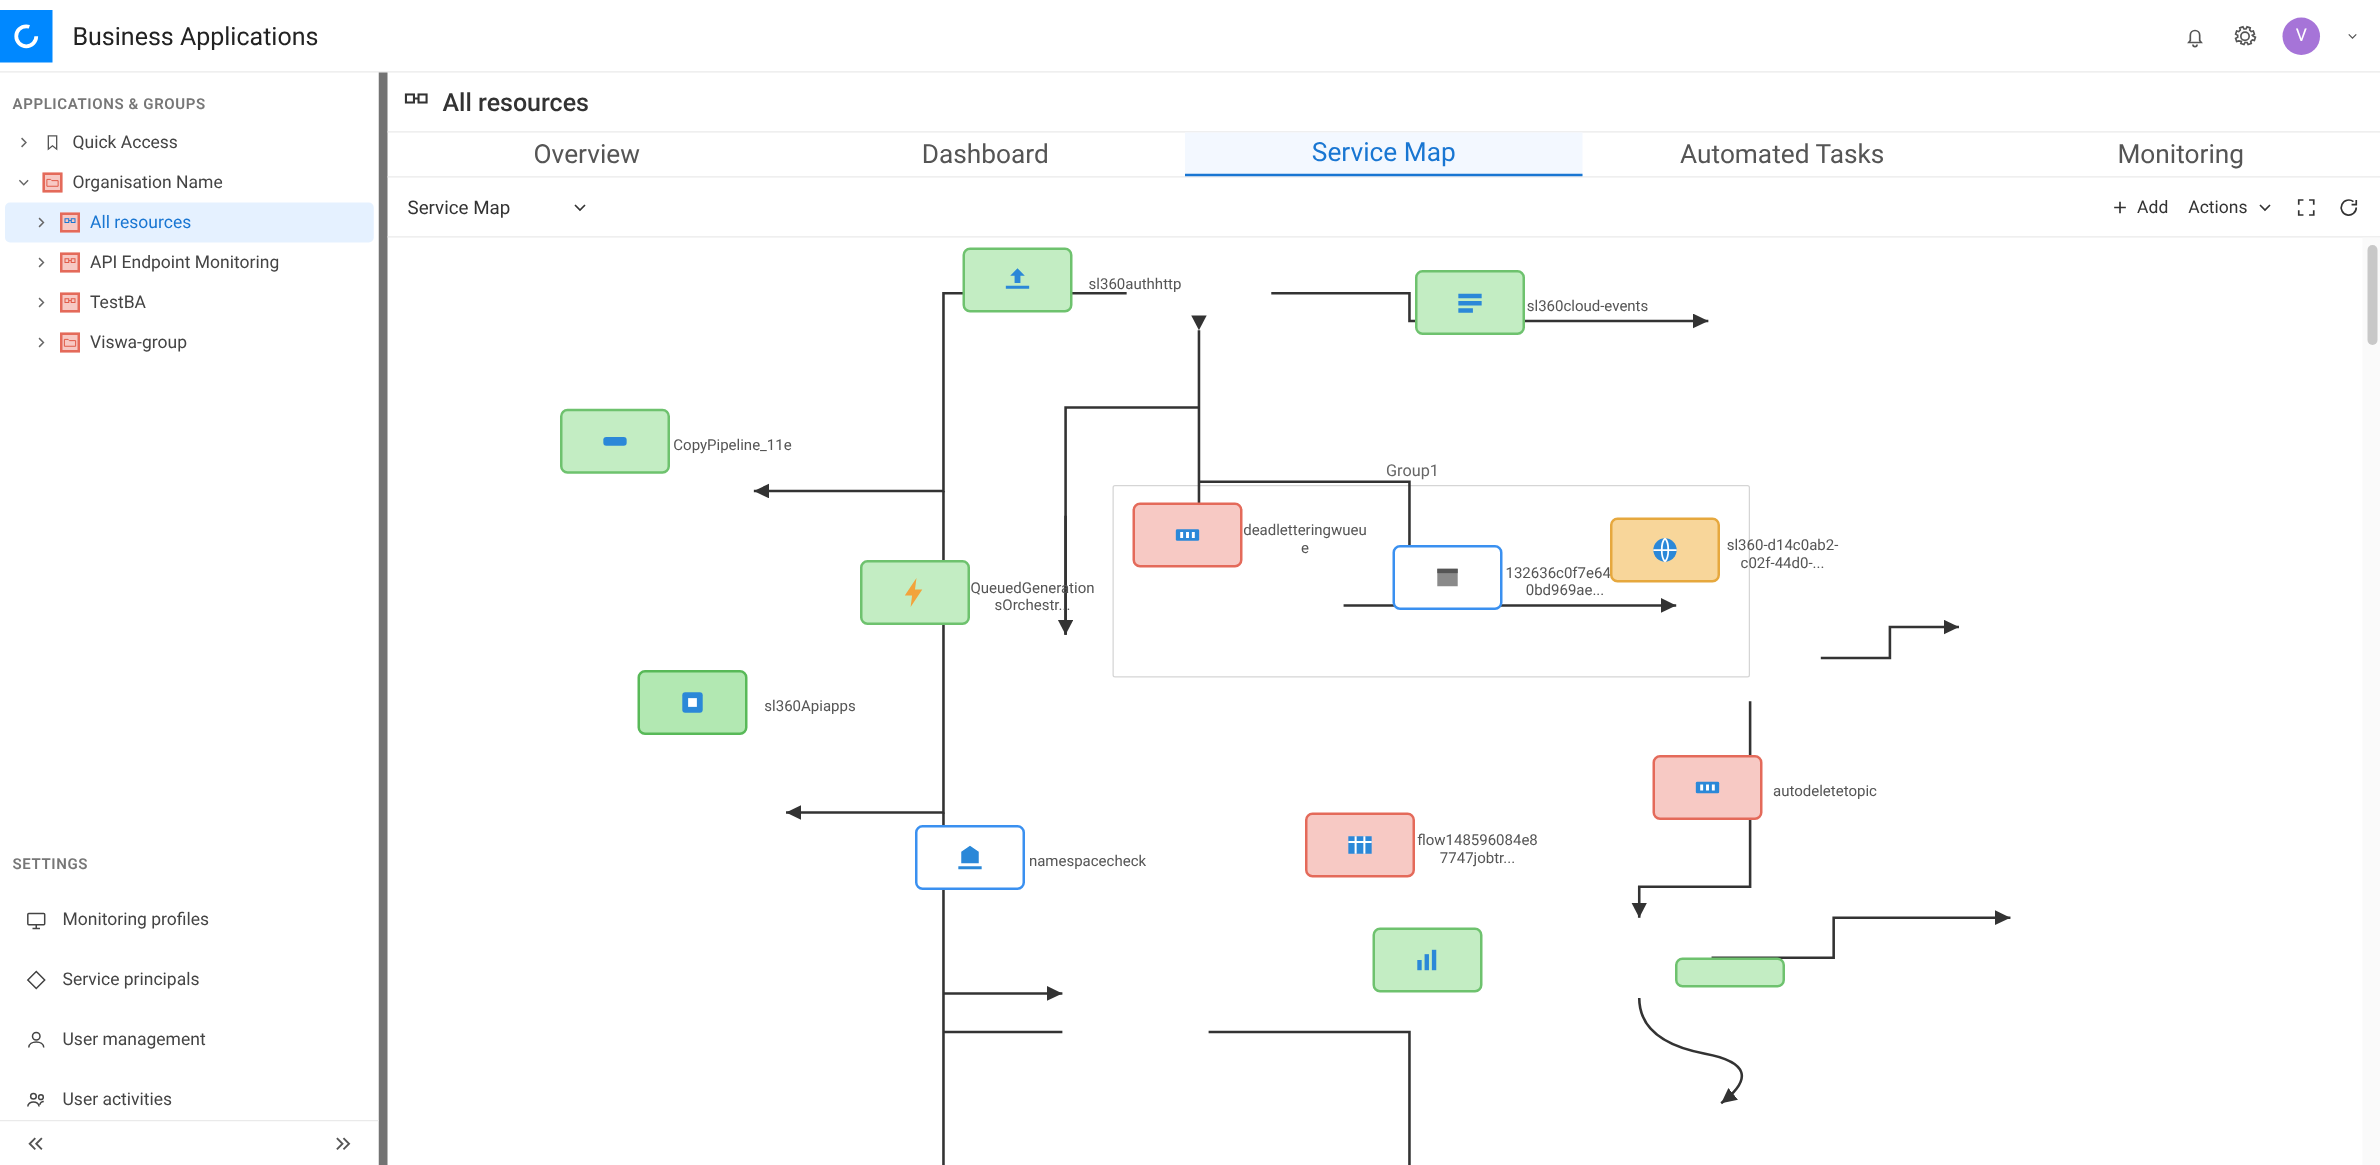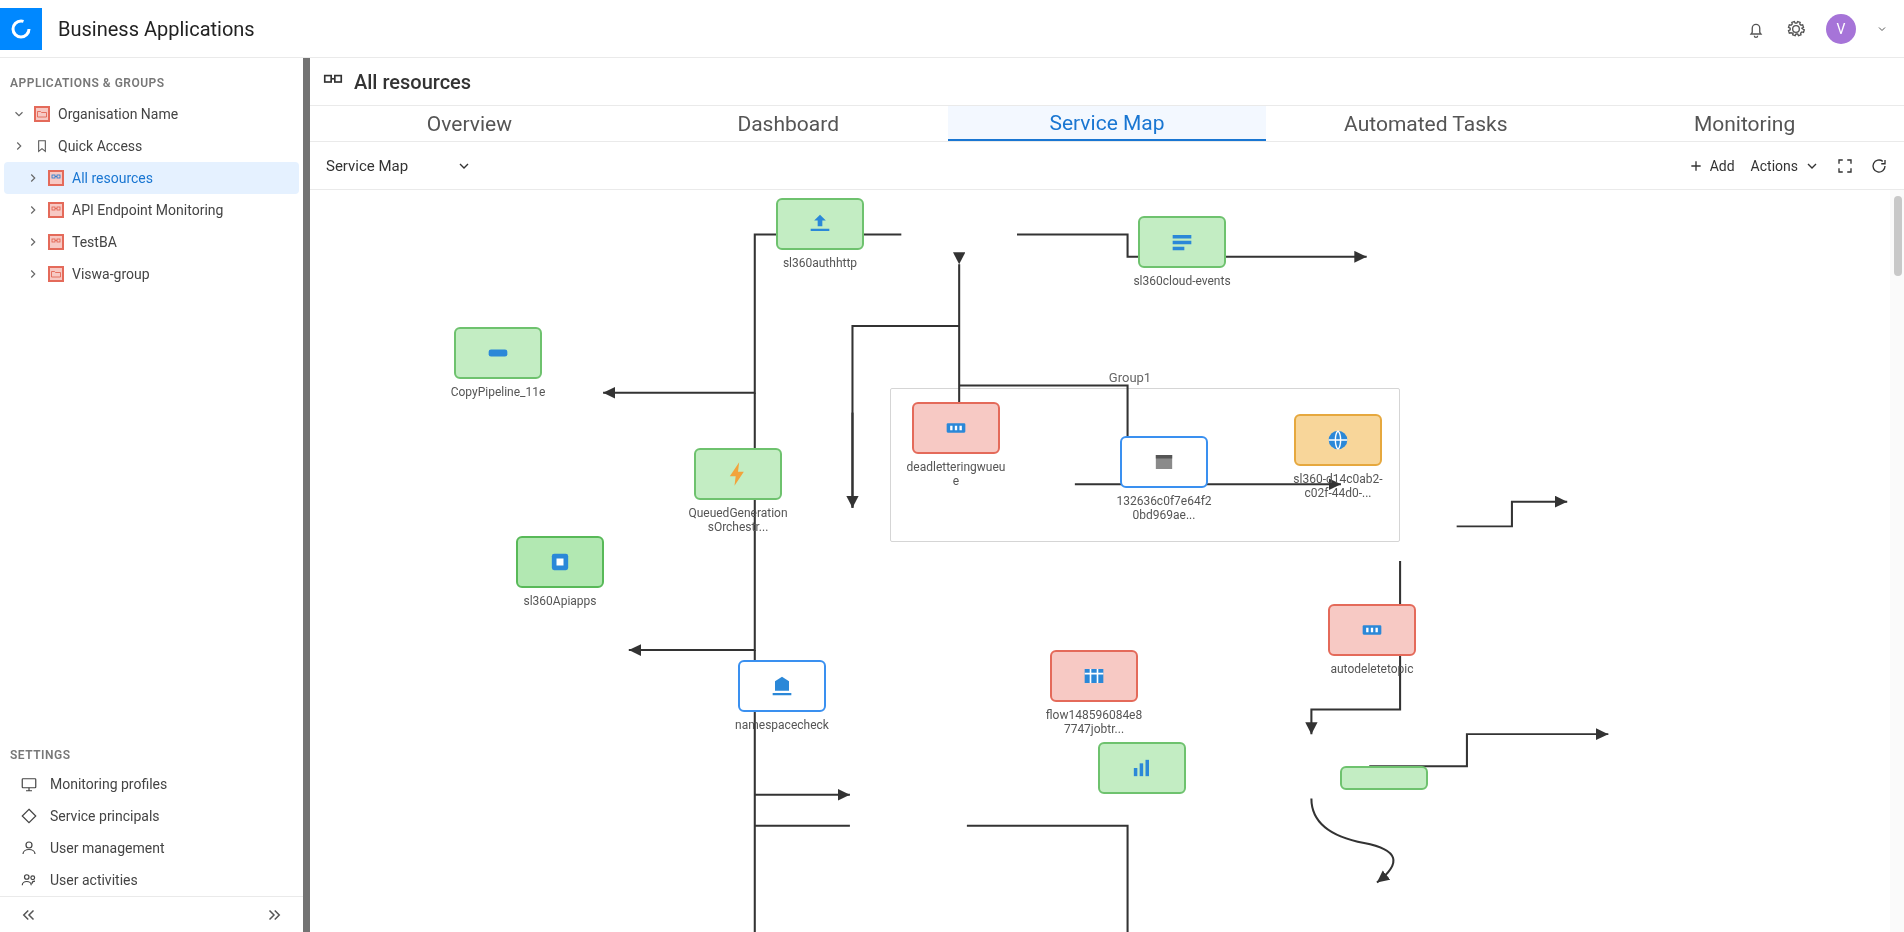--- a/index.html
+++ b/index.html
@@ -27,21 +27,21 @@
   .tree-item.active { background: #e5f1ff; color: #1976d2; }
   .tree-item.active .tree-icon, .tree-item.active .tree-label { color: #1976d2; }
   .chev { width: 14px; height: 14px; flex-shrink: 0; color: #666; }
   .tree-icon { width: 16px; height: 16px; flex-shrink: 0; color: #e98a62; }
   .tree-icon.red { color: #e05a47; }
   .tree-icon.bookmark { color: #555; }
   .tree-label { white-space: nowrap; overflow: hidden; text-overflow: ellipsis; }
   .indent-1 { padding-left: 22px; }
 
   .settings-title { font-size: 12px; letter-spacing: 0.5px; color: #777; font-weight: 600; padding: 10px 10px 6px 10px; text-transform: uppercase; }
-  .settings-item { display: flex; align-items: center; height: 32px; gap: 12px; padding-left: 20px; font-size: 14px; color: #444; cursor: pointer; }
+  .settings-item { display: flex; align-items: center; height: 32px; gap: 12px; padding-left: 20px; font-size: 14px; color: #444; cursor: pointer; margin-top: 16px; }
   .settings-icon { width: 18px; height: 18px; color: #444; }
 
   .sidebar-footer { height: 36px; display: flex; align-items: center; justify-content: space-between; padding: 0 20px; border-top: 1px solid #eaeaea; color: #555; }
   .chev-dbl { width: 18px; height: 18px; }
 
   
   .main { flex: 1; display: flex; flex-direction: column; min-width: 0; }
   .page-title-bar { display: flex; align-items: center; height: 48px; padding: 0 12px; gap: 10px; border-bottom: 1px solid #eaeaea; }
   .page-title-icon { width: 22px; height: 22px; color: #333; }
   .page-title { font-size: 20px; font-weight: 500; }
@@ -55,21 +55,21 @@
   .spacer { flex: 1; }
   .tool-btn { display: flex; align-items: center; gap: 6px; font-size: 14px; color: #333; cursor: pointer; }
   .tool-icon { width: 16px; height: 16px; }
 
   
   .canvas-wrap { flex: 1; position: relative; overflow: hidden; }
   .canvas { position: absolute; inset: 0; }
   .scrollbar-v { position: absolute; right: 0; top: 0; bottom: 0; width: 14px; background: #fafafa; }
   .scrollbar-thumb { position: absolute; right: 2px; top: 6px; width: 8px; height: 80px; background: #c8c8c8; border-radius: 4px; }
 
-  .node { position: absolute; display: flex; flex-direction: column; align-items: center; }
+  .node { position: absolute; display: flex; flex-direction: row; align-items: center; }
   .node-box { width: 88px; height: 52px; border-radius: 6px; display: flex; align-items: center; justify-content: center; }
   .green { background: #c3edc3; border: 2px solid #6ec26e; }
   .green-dark { background: #b2e8b2; border: 2px solid #58b958; }
   .red { background: #f7c9c4; border: 2px solid #e46a5a; }
   .blue { background: #ffffff; border: 2px solid #3a90f0; }
   .orange { background: #f8d69a; border: 2px solid #e6a83e; }
   .node-icon { width: 28px; height: 28px; }
   .node-label { width: 100px; text-align: center; font-size: 12px; color: #555; margin-top: 6px; line-height: 1.2; word-break: break-word; }
 
   .group { position: absolute; border: 1px solid #d5d5d5; background: #fff; border-radius: 2px; }
@@ -105,35 +105,35 @@
   </div>
 </div>
 
 <div class="body">
 
   <div class="sidebar">
     <div class="sidebar-section-title">APPLICATIONS &amp; GROUPS</div>
     <div class="tree">
       <div class="tree-item">
         <svg class="chev" viewBox="0 0 24 24">
+            <path fill="none" stroke="currentColor" stroke-width="2" d="M9 6l6 6-6 6"></path>
+          </svg>
+        <svg class="tree-icon bookmark" viewBox="0 0 24 24">
+            <path fill="none" stroke="currentColor" stroke-width="1.6" d="M7 4h10v16l-5-4-5 4z"></path>
+          </svg>
+        <span class="tree-label">Quick Access</span>
+      </div>
+      <div class="tree-item">
+        <svg class="chev" viewBox="0 0 24 24">
             <path fill="none" stroke="currentColor" stroke-width="2" d="M6 9l6 6 6-6"></path>
           </svg>
         <svg class="tree-icon red" viewBox="0 0 24 24">
             <path fill="none" stroke="currentColor" stroke-width="1.6" d="M3 7h6l2 2h10v9H3z"></path>
           </svg>
         <span class="tree-label">Organisation Name</span>
-      </div>
-      <div class="tree-item">
-        <svg class="chev" viewBox="0 0 24 24">
-            <path fill="none" stroke="currentColor" stroke-width="2" d="M9 6l6 6-6 6"></path>
-          </svg>
-        <svg class="tree-icon bookmark" viewBox="0 0 24 24">
-            <path fill="none" stroke="currentColor" stroke-width="1.6" d="M7 4h10v16l-5-4-5 4z"></path>
-          </svg>
-        <span class="tree-label">Quick Access</span>
       </div>
       <div class="tree-item indent-1 active">
         <svg class="chev" viewBox="0 0 24 24">
             <path fill="none" stroke="currentColor" stroke-width="2" d="M9 6l6 6-6 6"></path>
           </svg>
         <svg class="tree-icon red" viewBox="0 0 24 24">
             <rect x="4" y="6" width="6" height="6" fill="none" stroke="currentColor" stroke-width="1.6"></rect>
             <rect x="14" y="6" width="6" height="6" fill="none" stroke="currentColor" stroke-width="1.6"></rect>
             <path stroke="currentColor" stroke-width="1.6" d="M10 9h4"></path>
           </svg>

